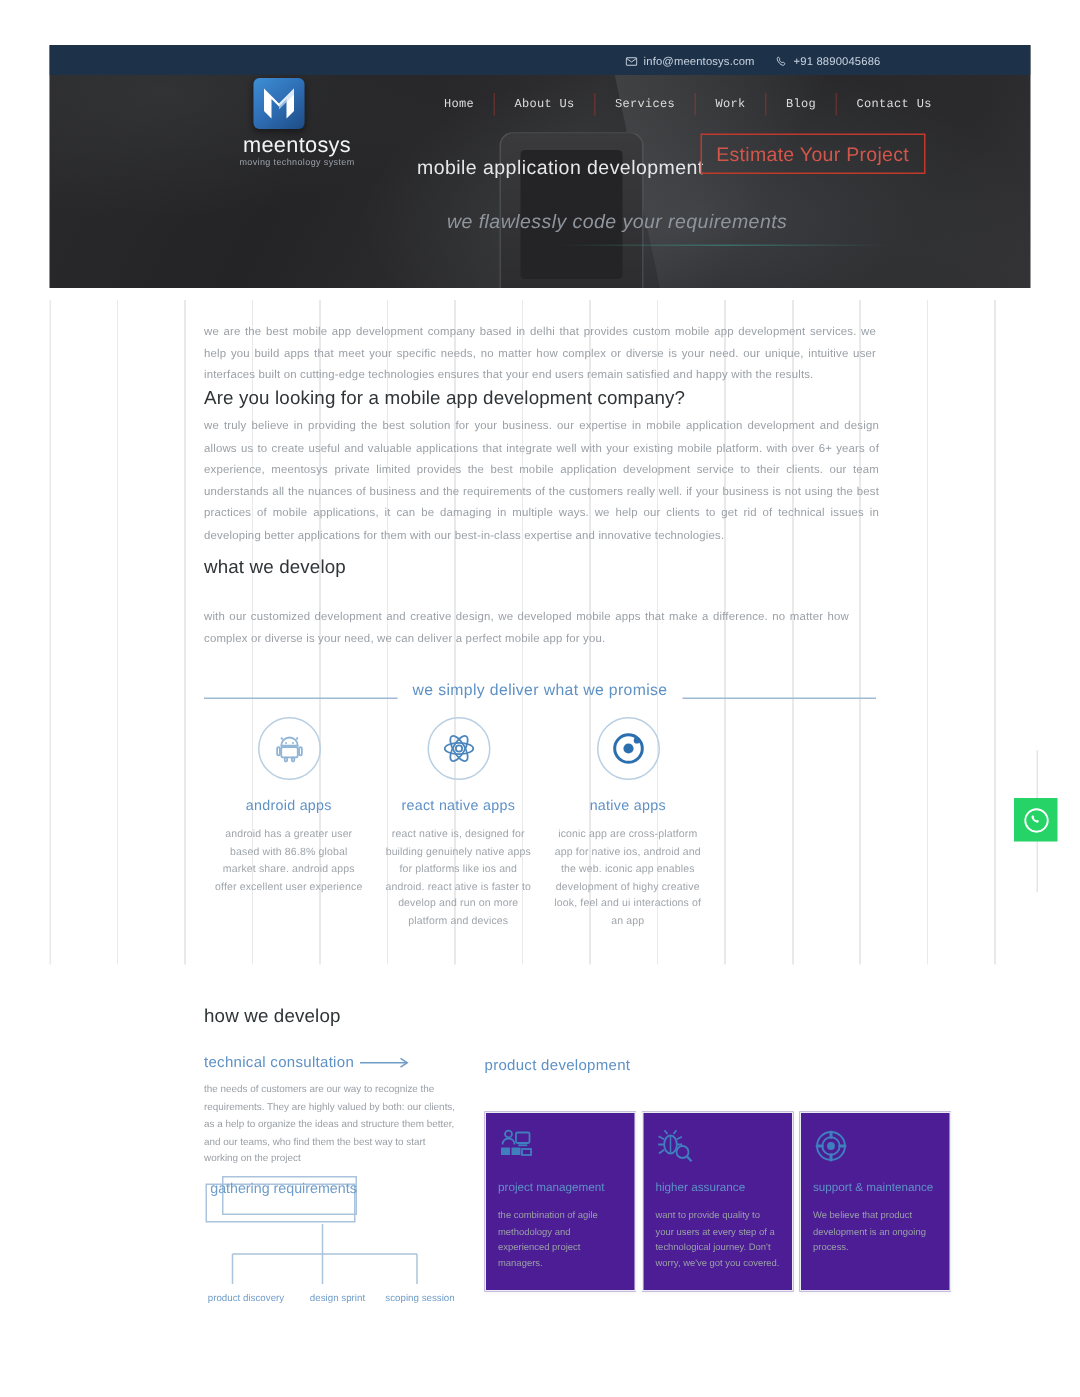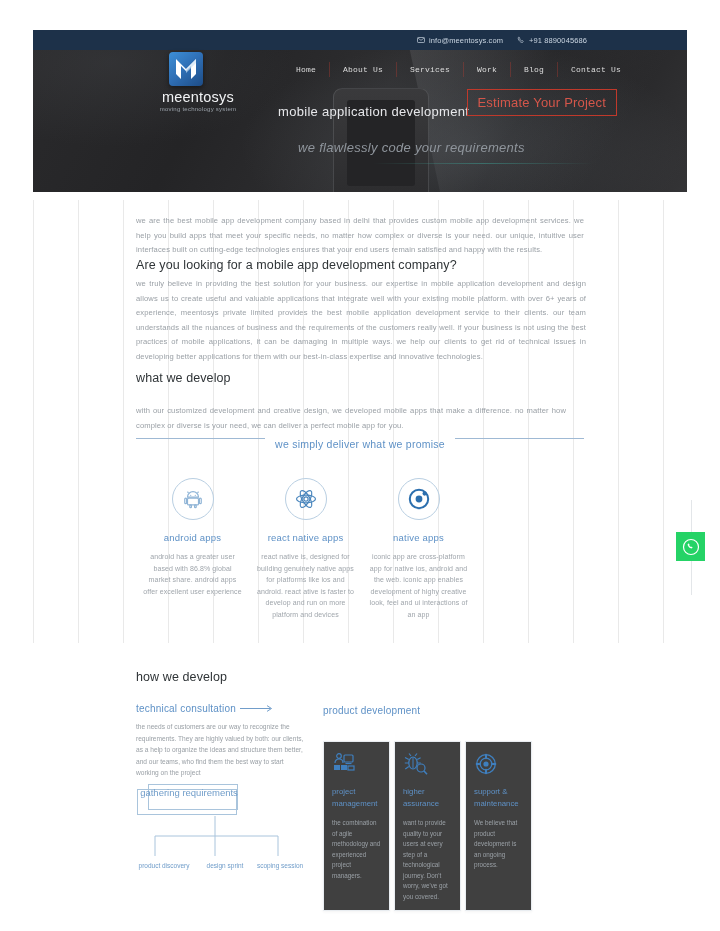--- a/index.html
+++ b/index.html
@@ -67,21 +67,21 @@
   .topbar {
     position: absolute; left: 0; top: 0;
     width: 654px; height: 20px;
     background: #1d3149;
     display: flex; align-items: center; justify-content: flex-end;
     padding-right: 100px;
     gap: 14px;
     z-index: 4;
   }
   .topbar-item {
-    display: flex; align-items: center; gap: 4px;
+    display: flex; align-items: flex-end; gap: 4px;
     color: #c9d4e0; font-size: 7.5px; letter-spacing: .1px;
   }
   .ti-icon { width: 8px; height: 8px; display: block; }
 
   .logo-wrap {
     position: absolute; left: 105px; top: 22px;
     width: 120px; z-index: 5;
   }
   .logo-mark {
     width: 34px; height: 34px; margin-left: 31px;
@@ -141,22 +141,22 @@
     color: #2f3437; font-size: 12.5px; letter-spacing: .1px; font-weight: 400;
   }
 
   .blk-intro { position: absolute; left: 136px; top: 214px; width: 448px; }
   .blk-q     { position: absolute; left: 136px; top: 258px; width: 448px; }
   .blk-body  { position: absolute; left: 136px; top: 277px; width: 450px; }
   .blk-wwd   { position: absolute; left: 136px; top: 371px; width: 448px; }
   .blk-wwd-p { position: absolute; left: 136px; top: 404px; width: 430px; }
 
   .promise-row {
-    position: absolute; left: 136px; top: 438px; width: 448px;
-    display: flex; align-items: flex-start; gap: 10px;
+    position: absolute; left: 136px; top: 454px; width: 448px;
+    display: flex; align-items: flex-end; gap: 10px;
   }
   .promise-row .rule { flex: 1; height: 1px; background: #9fb9d4; }
   .promise-row .txt { color: #5e91c6; font-size: 10.5px; letter-spacing: .25px; white-space: nowrap; }
 
   .cards4 {
     position: absolute; left: 136px; top: 478px;
     width: 452px; display: flex; gap: 0;
   }
   .card4 { width: 113px; text-align: center; }
   .card4 .circ {
@@ -202,21 +202,21 @@
     color: #6f9cc9; font-size: 6.5px; line-height: 9.5px; text-align: center;
   }
   .leaf-1 { left: 136px; width: 56px; }
   .leaf-2 { left: 194px; width: 62px; }
   .leaf-3 { left: 256px; width: 48px; }
 
   .pd-head { position: absolute; left: 323px; top: 705px;
              color: #5e91c6; font-size: 10px; letter-spacing: .2px; }
   .pd-cards { position: absolute; left: 323px; top: 741px; display: flex; gap: 4px; }
   .pd-card {
-    width: 67px; min-height: 120px; background: #404040;
+    width: 101px; min-height: 120px; background: #4c1d95;
     border: 1px solid #e9edf1;
     box-shadow: 0 1px 3px rgba(0,0,0,0.05);
     padding: 10px 8px 8px 8px;
   }
   .pd-card .ico { height: 26px; margin-bottom: 8px; }
   .pd-card .t { color: #5e91c6; font-size: 7.8px; line-height: 12px; margin-bottom: 8px; }
   .pd-card .d { color: #9aa0a6; font-size: 6.3px; line-height: 10.5px; }
 
   
   .fab {

